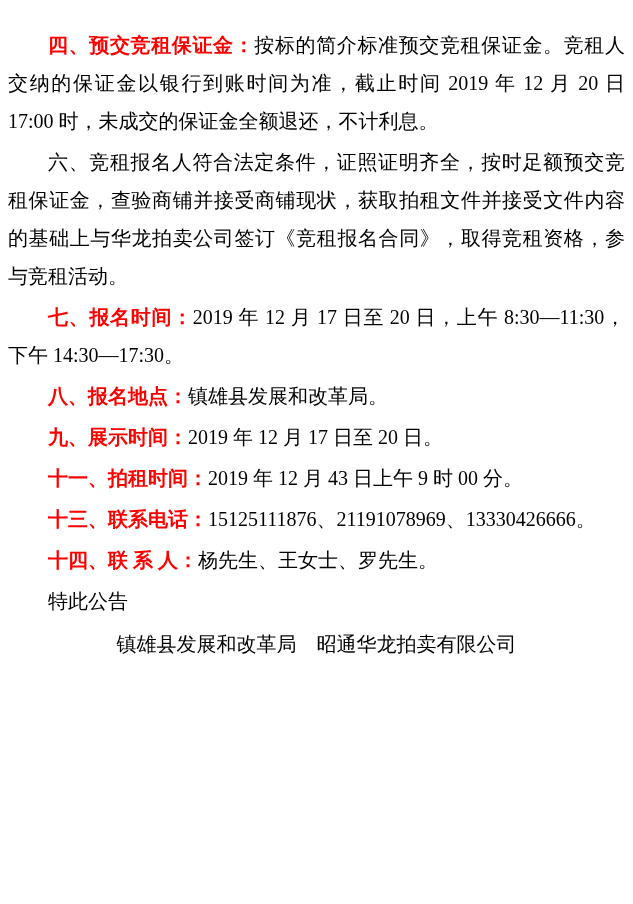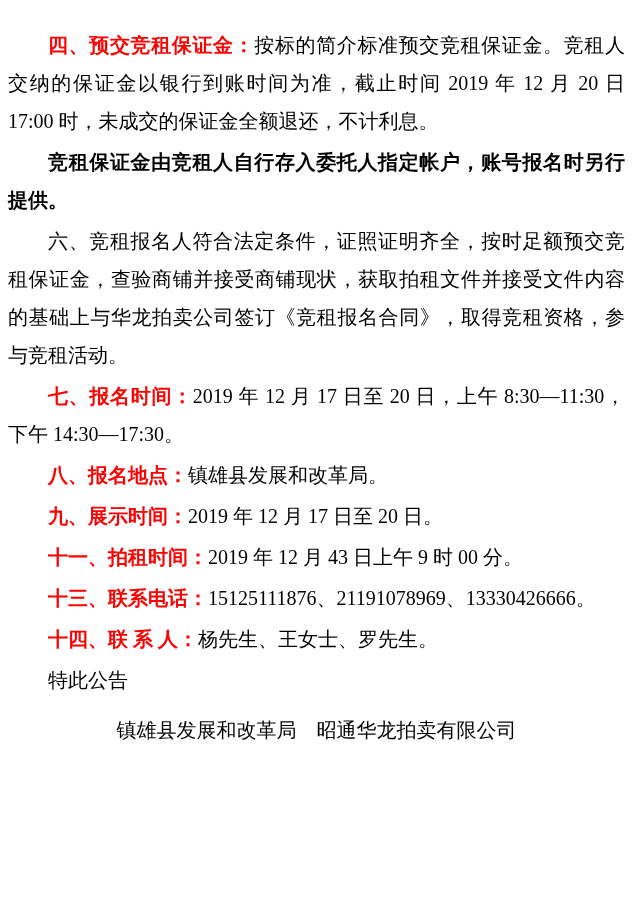--- a/index.html
+++ b/index.html
@@ -26,37 +26,36 @@
   .bold-para{
     font-weight:700;
   }
   .closing{
     text-indent:2em;
     text-align:left;
   }
   .signature{
     text-indent:0;
     text-align:center;
-    margin:12px 0 0 0;
+    margin:5px 0 0 0;
   }
   .dateline{
     text-indent:0;
     text-align:center;
     padding-left:42px;
     margin:2px 0 0 0;
   }
 </style>
 </head>
 <body>
 
 <div class="page">
 
   <p class="para"><span class="hd">四、预交竞租保证金：</span><span>按标的简介标准预交竞租保证金。竞租人交纳的保证金以银行到账时间为准，截止时间 2019 年 12 月 20 日 17:00 时，未成交的保证金全额退还，不计利息。</span></p>
 
-  <p class="para bold-para"><span>竞租保证金由竞租人自行存入委托人指定帐户，账号报名时另行提供。</span></p>
 
 
   <p class="para"><span>六、竞租报名人符合法定条件，证照证明齐全，按时足额预交竞租保证金，查验商铺并接受商铺现状，获取拍租文件并接受文件内容的基础上与华龙拍卖公司签订《竞租报名合同》，取得竞租资格，参与竞租活动。</span></p>
 
   <p class="para"><span class="hd">七、报名时间：</span><span>2019 年 12 月 17 日至 20 日，上午 8:30—11:30，下午 14:30—17:30。</span></p>
 
   <p class="para"><span class="hd">八、报名地点：</span><span>镇雄县发展和改革局。</span></p>
 
   <p class="para"><span class="hd">九、展示时间：</span><span>2019 年 12 月 17 日至 20 日。</span></p>
 

